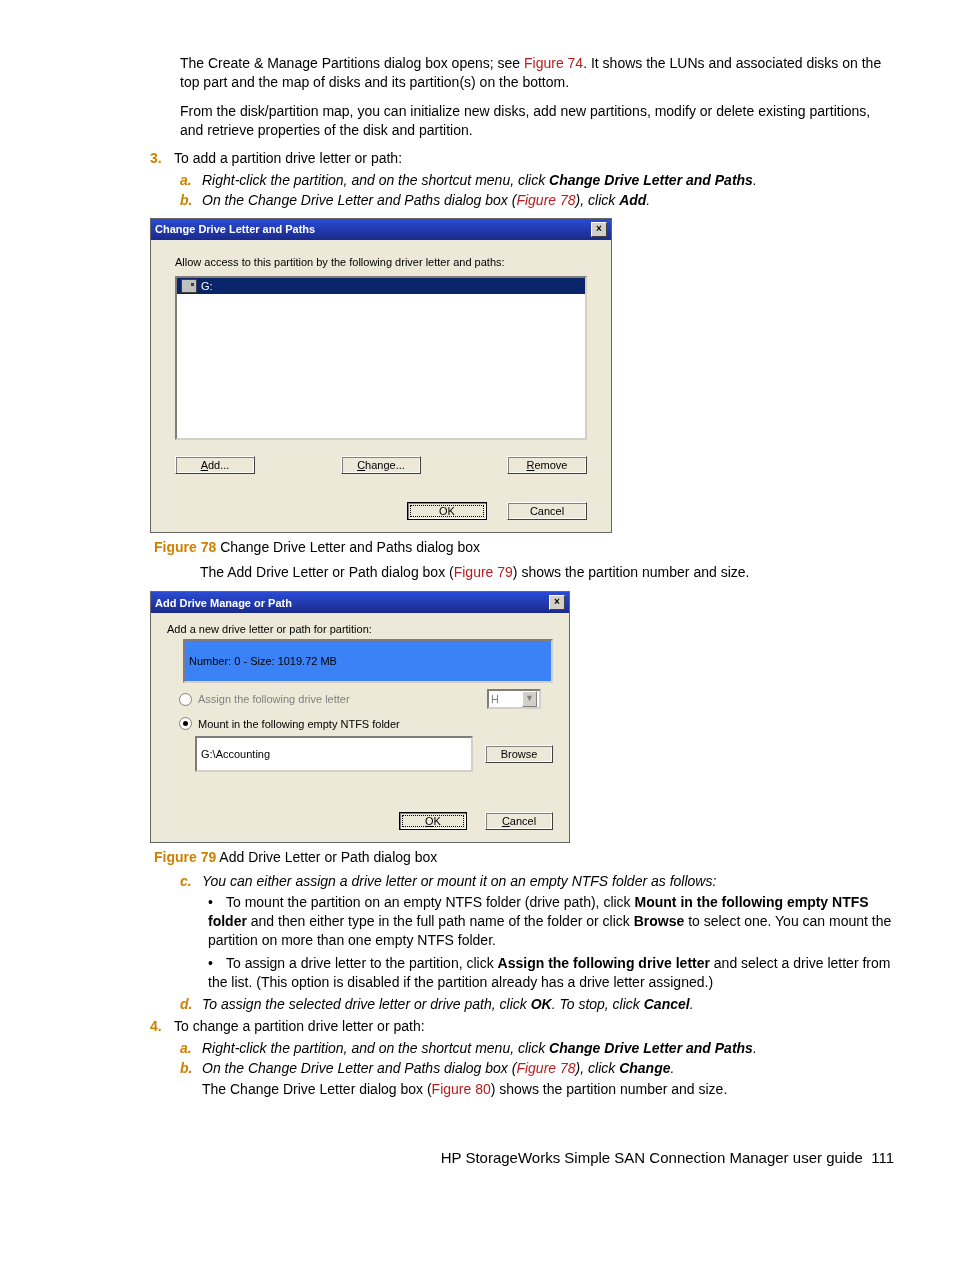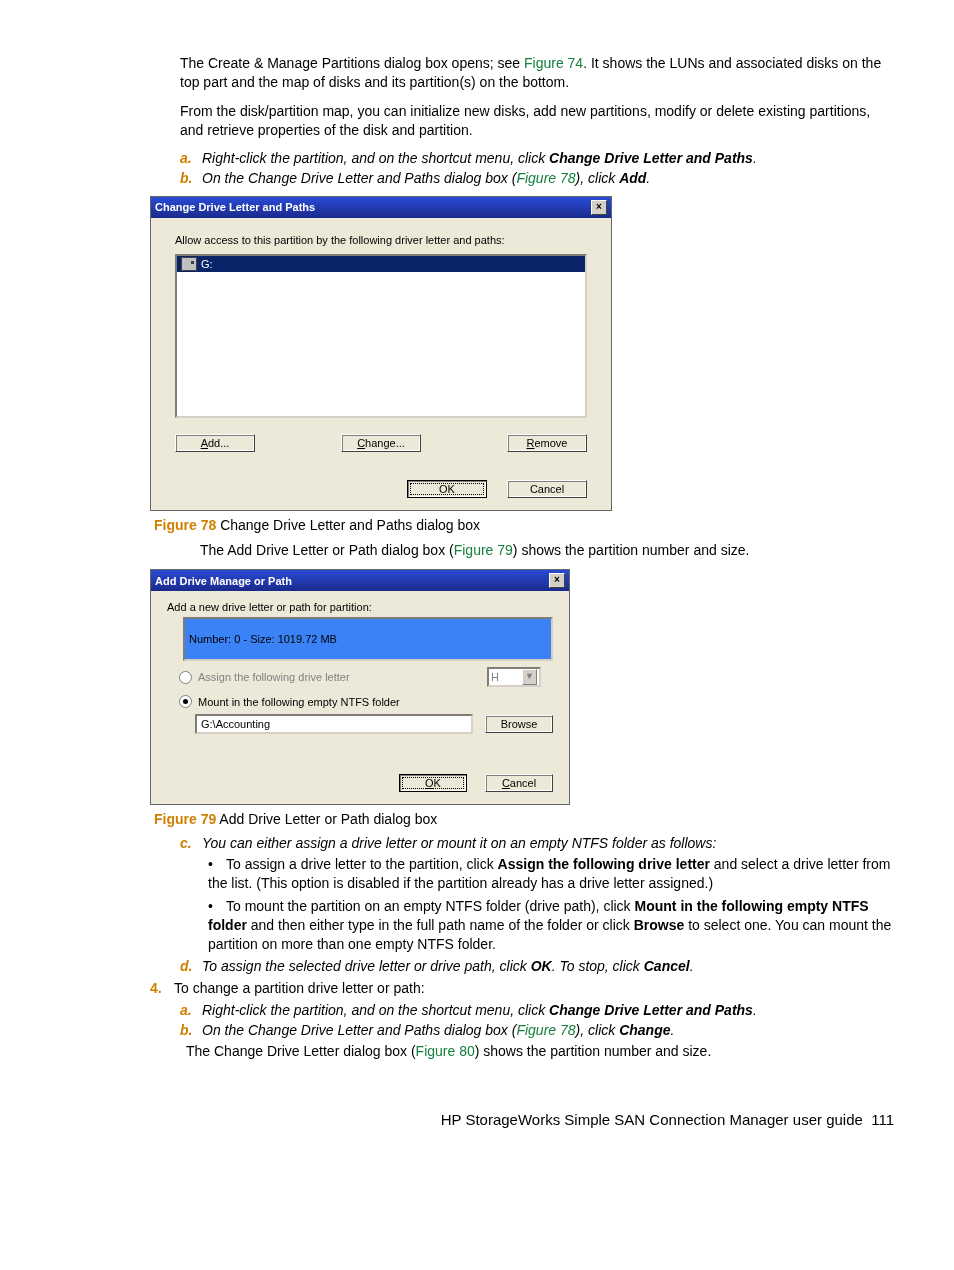--- a/index.html
+++ b/index.html
@@ -12,21 +12,21 @@
     width: 954px;
   }
   .page {
     padding: 50px 60px 40px 150px;
   }
   .para {
     margin: 4px 0 10px 30px;
     line-height: 1.35;
   }
   .link {
-    color: #15803d;
+    color: #b91c1c;
   }
   .bold { font-weight: bold; }
   .ol-num {
     margin: 6px 0 6px 0;
   }
   .ol-num .marker {
     color: #d08000;
     font-weight: bold;
     display: inline-block;
     width: 24px;
@@ -204,40 +204,43 @@
   }
   .pathrow {
     display: flex;
     gap: 12px;
     margin: 6px 0 0 28px;
     align-items: center;
   }
   .pathrow .txt2 {
     background: #fff;
     border: 2px inset #d4d0c8;
-    padding: 2px 4px;
+    padding: 10px 4px;
     flex: 1;
   }
   .dlg2 .btnrow2 {
     display: flex;
     justify-content: flex-end;
     gap: 18px;
     margin-top: 40px;
   }
 </style>
 </head>
 <body>
 
 <div class="page">
 
   <div class="para">
     <span>The Create &amp; Manage Partitions dialog box opens; see </span><span class="link">Figure 74</span><span>. It shows the LUNs and associated disks on the top part and the map of disks and its partition(s) on the bottom.</span>
   </div>
   <div class="para">From the disk/partition map, you can initialize new disks, add new partitions, modify or delete existing partitions, and retrieve properties of the disk and partition.</div>
 
+  <div class="ol-num">
+    <span class="marker">3.</span><span>To add a partition drive letter or path:</span>
+  </div>
 
   <div class="ol-alpha">
     <span class="marker">a.</span><span>Right-click the partition, and on the shortcut menu, click </span><span class="bold">Change Drive Letter and Paths</span><span>.</span>
   </div>
   <div class="ol-alpha">
     <span class="marker">b.</span><span>On the Change Drive Letter and Paths dialog box (</span><span class="link">Figure 78</span><span>), click </span><span class="bold">Add</span><span>.</span>
   </div>
 
   <div class="dlg">
     <div class="titlebar">
@@ -309,40 +312,40 @@
   </div>
 
   <div class="fig-caption">
     <span class="fignum">Figure 79</span><span> Add Drive Letter or Path dialog box</span>
   </div>
 
   <div class="ol-alpha">
     <span class="marker">c.</span><span>You can either assign a drive letter or mount it on an empty NTFS folder as follows:</span>
   </div>
   <div class="bullet-row">
+    <span class="bullet">•</span><span>To mount the partition on an empty NTFS folder (drive path), click </span><span class="bold">Mount in the following empty NTFS folder</span><span> and then either type in the full path name of the folder or click </span><span class="bold">Browse</span><span> to select one. You can mount the partition on more than one empty NTFS folder.</span>
+  </div>
+  <div class="bullet-row">
     <span class="bullet">•</span><span>To assign a drive letter to the partition, click </span><span class="bold">Assign the following drive letter</span><span> and select a drive letter from the list. (This option is disabled if the partition already has a drive letter assigned.)</span>
-  </div>
-  <div class="bullet-row">
-    <span class="bullet">•</span><span>To mount the partition on an empty NTFS folder (drive path), click </span><span class="bold">Mount in the following empty NTFS folder</span><span> and then either type in the full path name of the folder or click </span><span class="bold">Browse</span><span> to select one. You can mount the partition on more than one empty NTFS folder.</span>
   </div>
 
   <div class="ol-alpha">
     <span class="marker">d.</span><span>To assign the selected drive letter or drive path, click </span><span class="bold">OK</span><span>. To stop, click </span><span class="bold">Cancel</span><span>.</span>
   </div>
 
   <div class="ol-num">
     <span class="marker">4.</span><span>To change a partition drive letter or path:</span>
   </div>
   <div class="ol-alpha">
     <span class="marker">a.</span><span>Right-click the partition, and on the shortcut menu, click </span><span class="bold">Change Drive Letter and Paths</span><span>.</span>
   </div>
   <div class="ol-alpha">
     <span class="marker">b.</span><span>On the Change Drive Letter and Paths dialog box (</span><span class="link">Figure 78</span><span>), click </span><span class="bold">Change</span><span>.</span>
   </div>
-  <div class="para" style="margin-left:36px">
+  <div class="para" style="margin-left:52px">
     <span>The Change Drive Letter dialog box (</span><span class="link">Figure 80</span><span>) shows the partition number and size.</span>
   </div>
 
   <div class="footer">
     <span>HP StorageWorks Simple SAN Connection Manager user guide</span>&nbsp;&nbsp;<span>111</span>
   </div>
 
 </div>
 
 </body></html>

